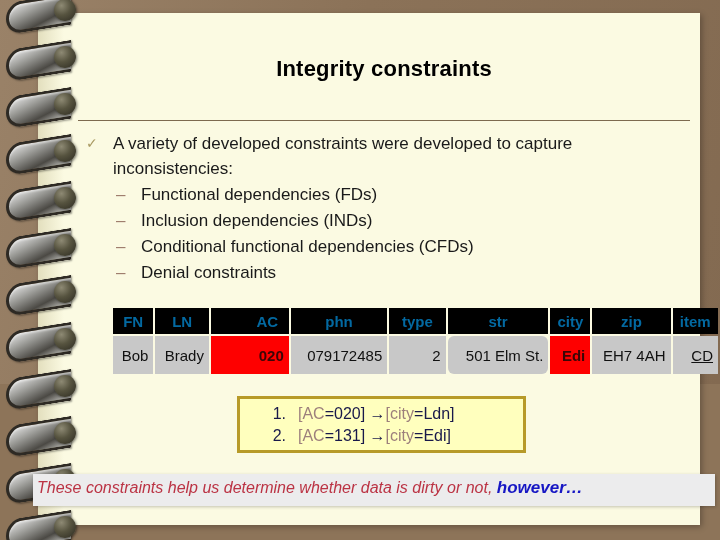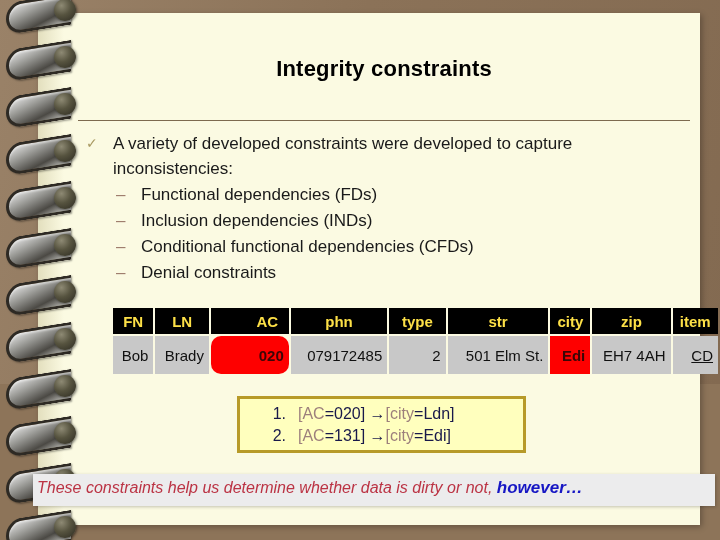--- a/index.html
+++ b/index.html
@@ -143,21 +143,21 @@
   .data-table {
     position: absolute;
     left: 111px;
     top: 306px;
     border-collapse: separate;
     border-spacing: 2px 2px;
     font-size: 15px;
   }
   .data-table th {
     background: #000000;
-    color: #fde047;
+    color: #0369a1;
     font-weight: bold;
     height: 22px;
     padding: 2px 5px;
     text-align: center;
     white-space: nowrap;
   }
   .data-table td {
     background: #c8c8c8;
     color: #111111;
     height: 22px;
@@ -327,24 +327,24 @@
           <th style="width: 104px;">str</th>
           <th style="width: 34px;">city</th>
           <th style="width: 74px;">zip</th>
           <th style="width: 40px;">item</th>
         </tr>
     </thead>
     <tbody>
       <tr id="tbody-row">
           <td style="width: 34px;">Bob</td>
           <td style="width: 48px;">Brady</td>
-          <td class="hl" style="width: 44px; border-radius: 10px;">020</td>
+          <td class="hl" style="width: 44px;">020</td>
           <td style="width: 98px;">079172485</td>
           <td style="width: 62px;">2</td>
-          <td style="width: 104px;">501 Elm St.</td>
+          <td style="width: 104px; border-radius: 6px;">501 Elm St.</td>
           <td class="hl" style="width: 34px;">Edi</td>
           <td style="width: 74px;">EH7 4AH</td>
           <td style="width: 40px; text-decoration: underline;">CD</td>
         </tr>
     </tbody>
   </table>
 
   <div class="cfd-box">
     <div class="cfd-line l1">
       <span class="cfd-num">1.</span><span class="cfd-body"><span class="attr">[AC</span><span class="val">=020]</span> <span class="arrow">→</span><span class="attr">[city</span><span class="val">=Ldn]</span></span>

